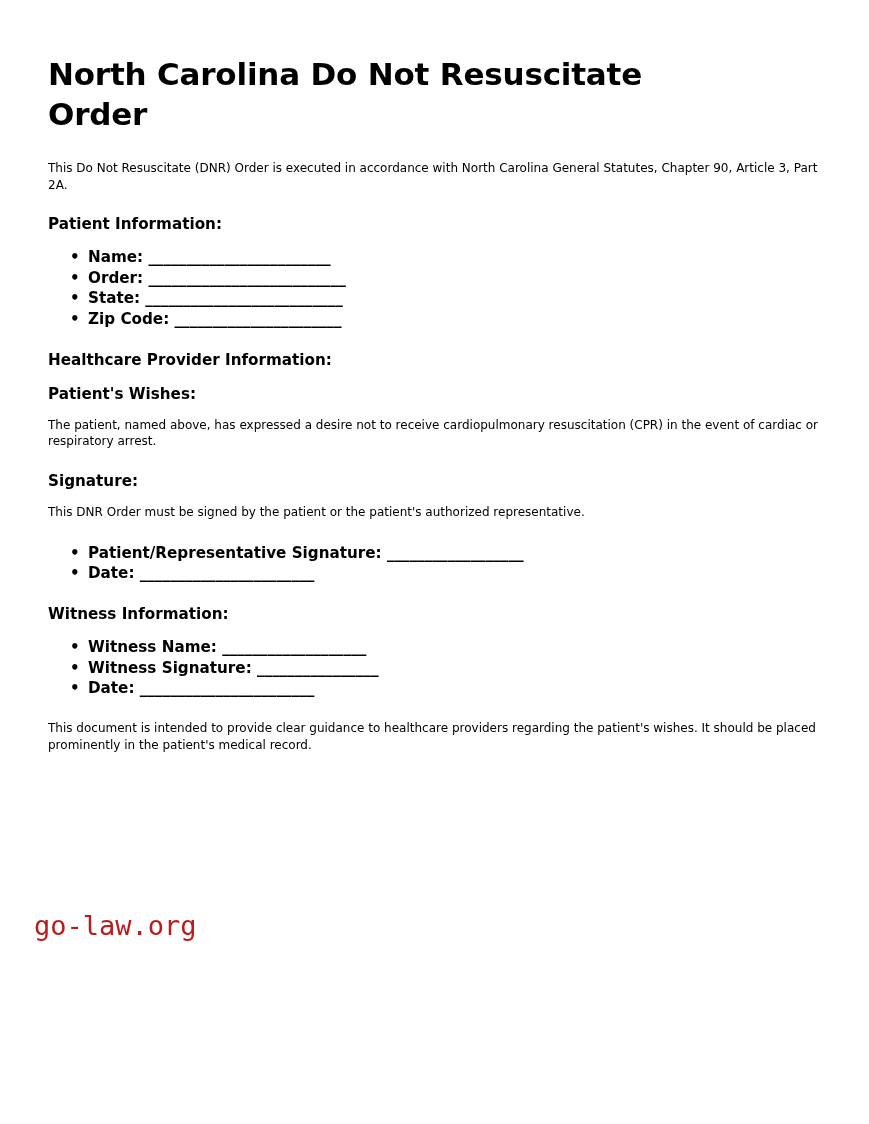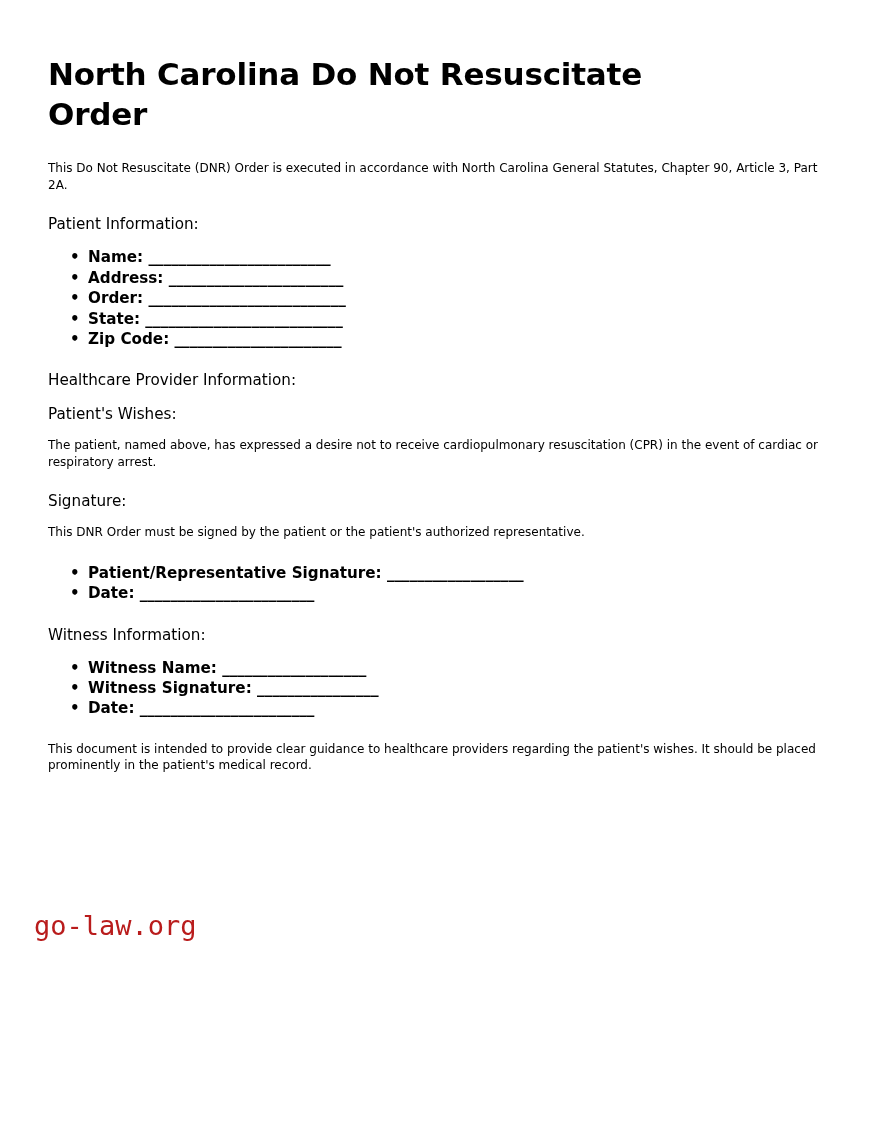--- a/index.html
+++ b/index.html
@@ -33,21 +33,21 @@
     max-width: 700px;
   }
   p.body-text {
     font-size: 12px;
     line-height: 1.38;
     margin: 0 0 22px 0;
     max-width: 775px;
   }
   h2.section-heading {
     font-size: 15.2px;
-    font-weight: normal;
+    font-weight: bold;
     margin: 16px 0 14px 0;
   }
   ul.field-list {
     margin: 0 0 22px 0;
     padding-left: 40px;
     list-style: none;
     font-weight: bold;
   }
   ul.field-list li {
     font-size: 15.2px;
@@ -83,21 +83,20 @@
 
 <div class="page">
 
   <h1 class="doc-title">North Carolina Do Not Resuscitate Order</h1>
 
   <p class="body-text lede">This Do Not Resuscitate (DNR) Order is executed in accordance with North Carolina General Statutes, Chapter 90, Article 3, Part 2A.</p>
 
   <h2 class="section-heading">Patient Information:</h2>
   <ul class="field-list">
     <li>Name: ________________________</li>
-    <li>Address: _______________________</li>
     <li>Order: __________________________</li>
     <li>State: __________________________</li>
     <li>Zip Code: ______________________</li>
   </ul>
 
   <h2 class="section-heading">Healthcare Provider Information:</h2>
 
   <h2 class="section-heading">Patient's Wishes:</h2>
   <p class="body-text">The patient, named above, has expressed a desire not to receive cardiopulmonary resuscitation (CPR) in the event of cardiac or respiratory arrest.</p>
 

